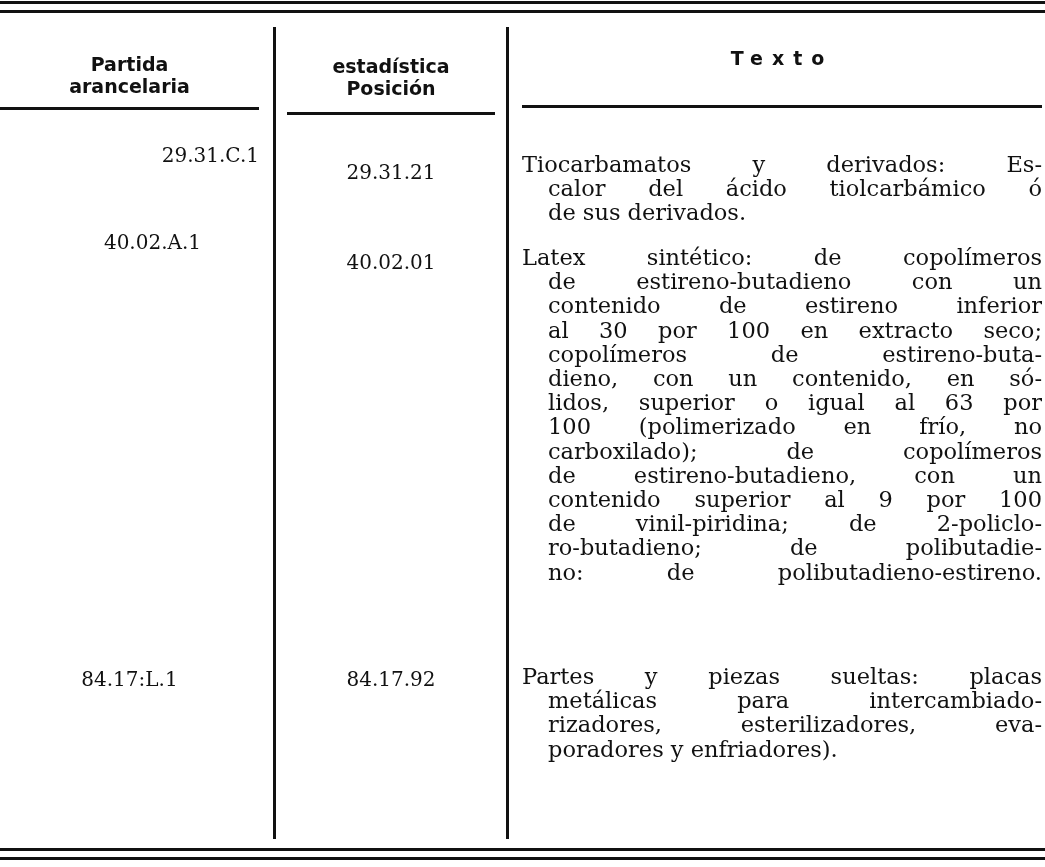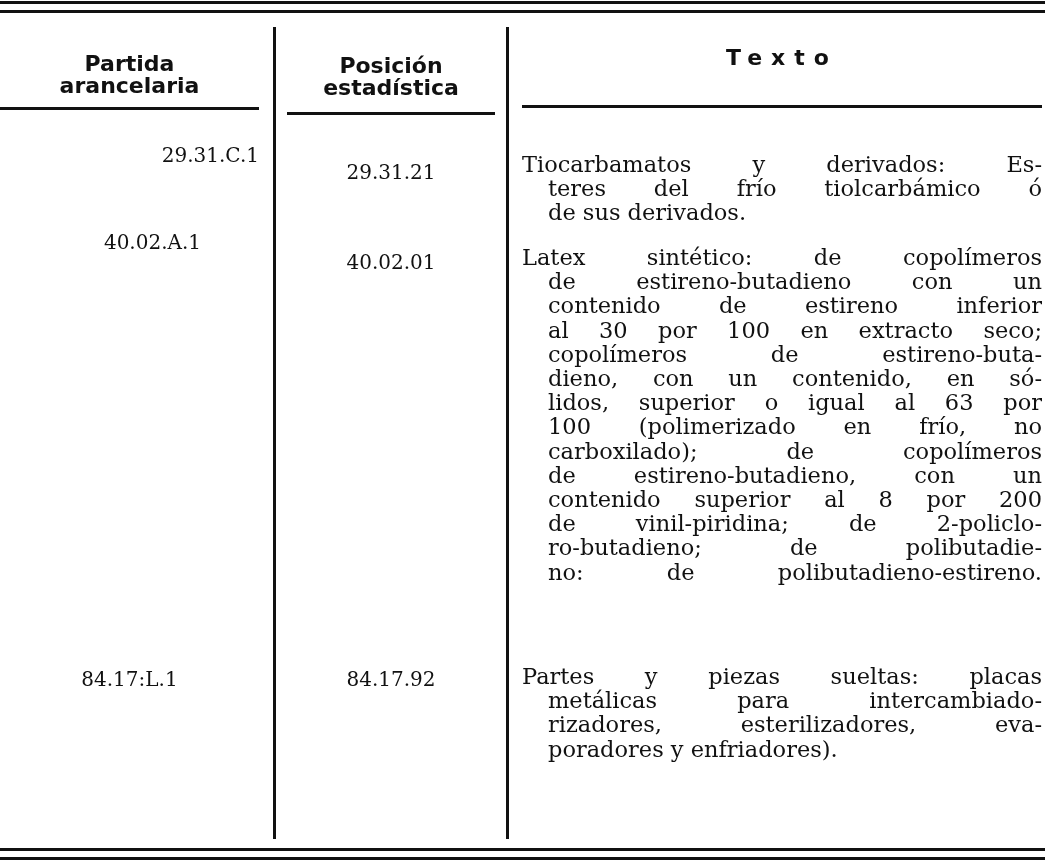--- a/index.html
+++ b/index.html
@@ -43,21 +43,21 @@
     }
     .hdr-line.h1 { left: 0; width: 259px; top: 107px; }
     .hdr-line.h2 { left: 287px; width: 208px; top: 112px; }
     .hdr-line.h3 { left: 522px; width: 520px; top: 105px; }
 
     .hdr {
       position: absolute;
       text-align: center;
       font-family: "DejaVu Sans", "Liberation Sans", sans-serif;
       font-weight: bold;
-      font-size: 22px;
+      font-size: 19px;
       line-height: 22px;
     }
     .hdr.c1 { left: 0; width: 259px; top: 53px; }
     .hdr.c2 { left: 287px; width: 208px; top: 55px; }
     .hdr.c3 {
       left: 522px; width: 520px; top: 47px;
       letter-spacing: 9px;
     }
     .hdr span { display: block; }
 
@@ -97,53 +97,53 @@
   <div class="rule top2"></div>
 
   <div class="vline v1"></div>
   <div class="vline v2"></div>
 
   <div class="hdr c1">
     <span>Partida</span>
     <span>arancelaria</span>
   </div>
   <div class="hdr c2">
+    <span>estadística</span>
     <span>Posición</span>
-    <span>estadística</span>
   </div>
   <div class="hdr c3">
     <span>Texto</span>
   </div>
 
   <div class="hdr-line h1"></div>
   <div class="hdr-line h2"></div>
   <div class="hdr-line h3"></div>
 
   <div class="code c1" style="top:143px;text-align:right;">29.31.C.1</div>
   <div class="code c2" style="top:160px;">29.31.21</div>
   <div class="texto" style="top:152px;">
     <span class="ln first">Tiocarbamatos y derivados: Es-</span>
-    <span class="ln indent">teres del frío tiolcarbámico ó</span>
+    <span class="ln indent">calor del ácido tiolcarbámico ó</span>
     <span class="ln indent last">de sus derivados.</span>
   </div>
 
   <div class="code c1" style="top:230px;padding-left:23px;">40.02.A.1</div>
   <div class="code c2" style="top:250px;">40.02.01</div>
   <div class="texto" style="top:245px;">
     <span class="ln first">Latex sintético: de copolímeros</span>
     <span class="ln indent">de estireno-butadieno con un</span>
     <span class="ln indent">contenido de estireno inferior</span>
     <span class="ln indent">al 30 por 100 en extracto seco;</span>
     <span class="ln indent">copolímeros de estireno-buta-</span>
     <span class="ln indent">dieno, con un contenido, en só-</span>
     <span class="ln indent">lidos, superior o igual al 63 por</span>
     <span class="ln indent">100 (polimerizado en frío, no</span>
     <span class="ln indent">carboxilado); de copolímeros</span>
     <span class="ln indent">de estireno-butadieno, con un</span>
-    <span class="ln indent">contenido superior al 8 por 200</span>
+    <span class="ln indent">contenido superior al 9 por 100</span>
     <span class="ln indent">de vinil-piridina; de 2-policlo-</span>
     <span class="ln indent">ro-butadieno; de polibutadie-</span>
     <span class="ln indent">no: de polibutadieno-estireno.</span>
   </div>
 
   <div class="code c1" style="top:667px;">84.17:L.1</div>
   <div class="code c2" style="top:667px;">84.17.92</div>
   <div class="texto" style="top:664px;">
     <span class="ln first">Partes y piezas sueltas: placas</span>
     <span class="ln indent">metálicas para intercambiado-</span>

